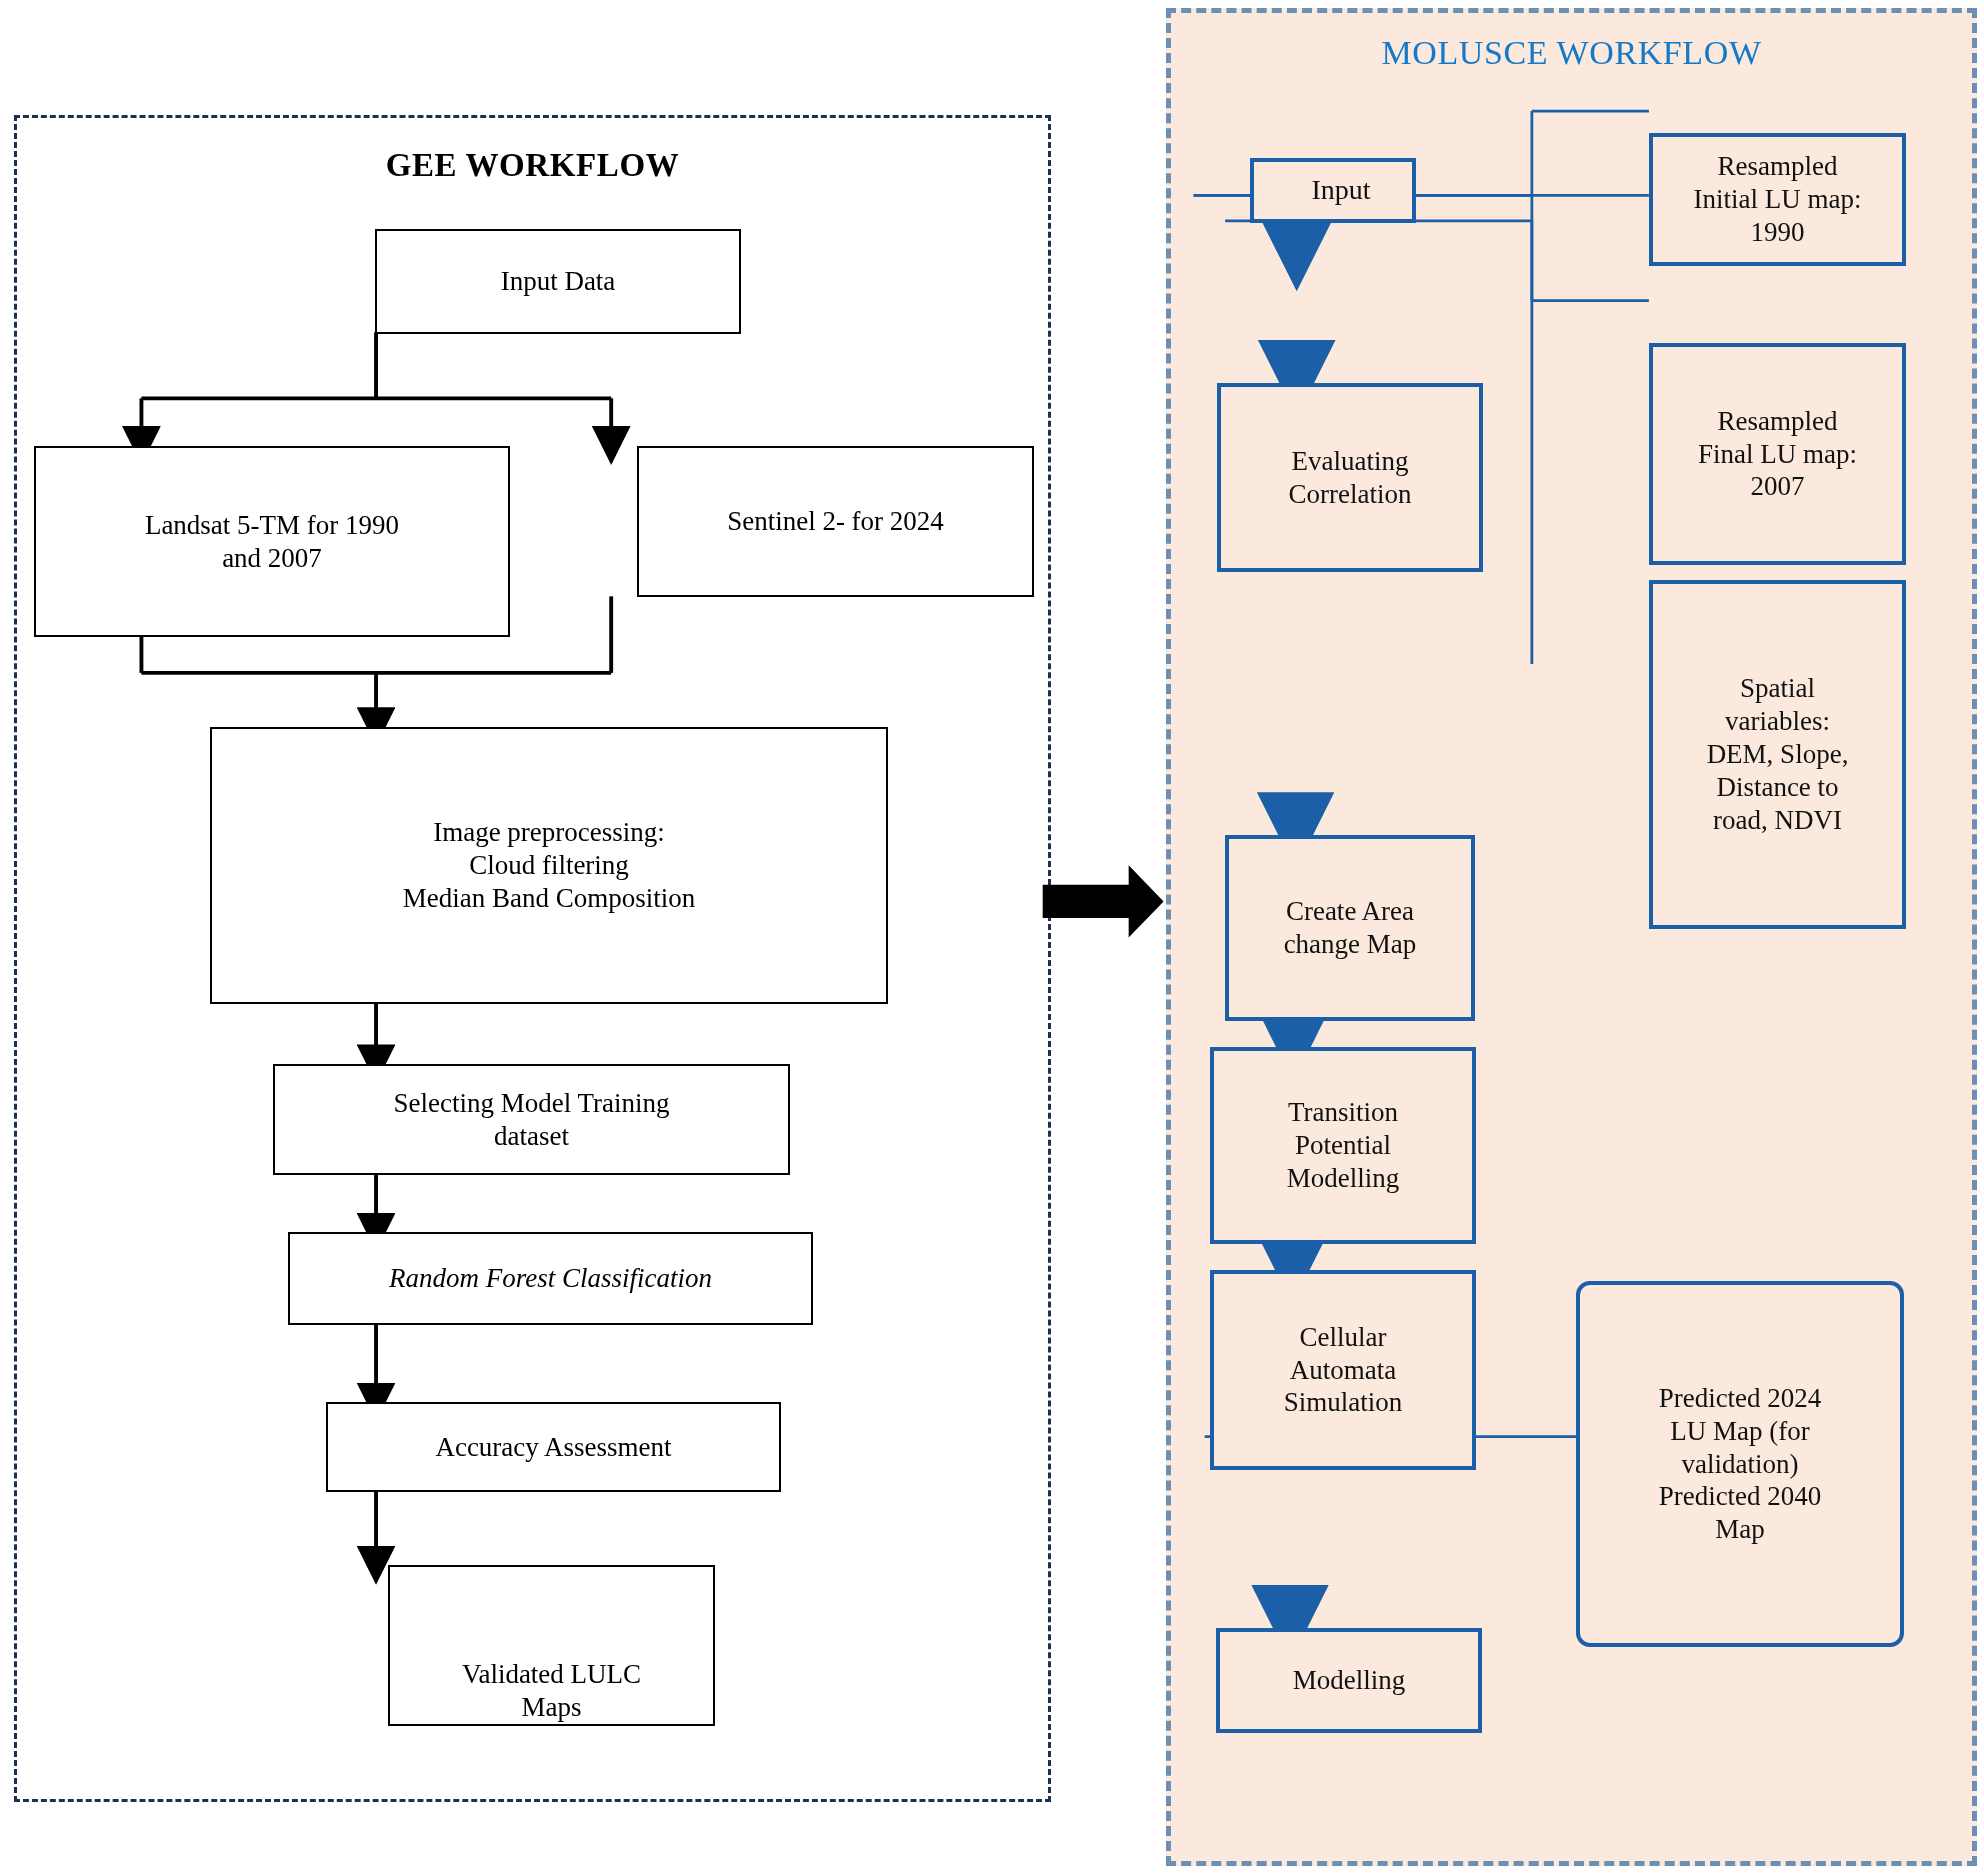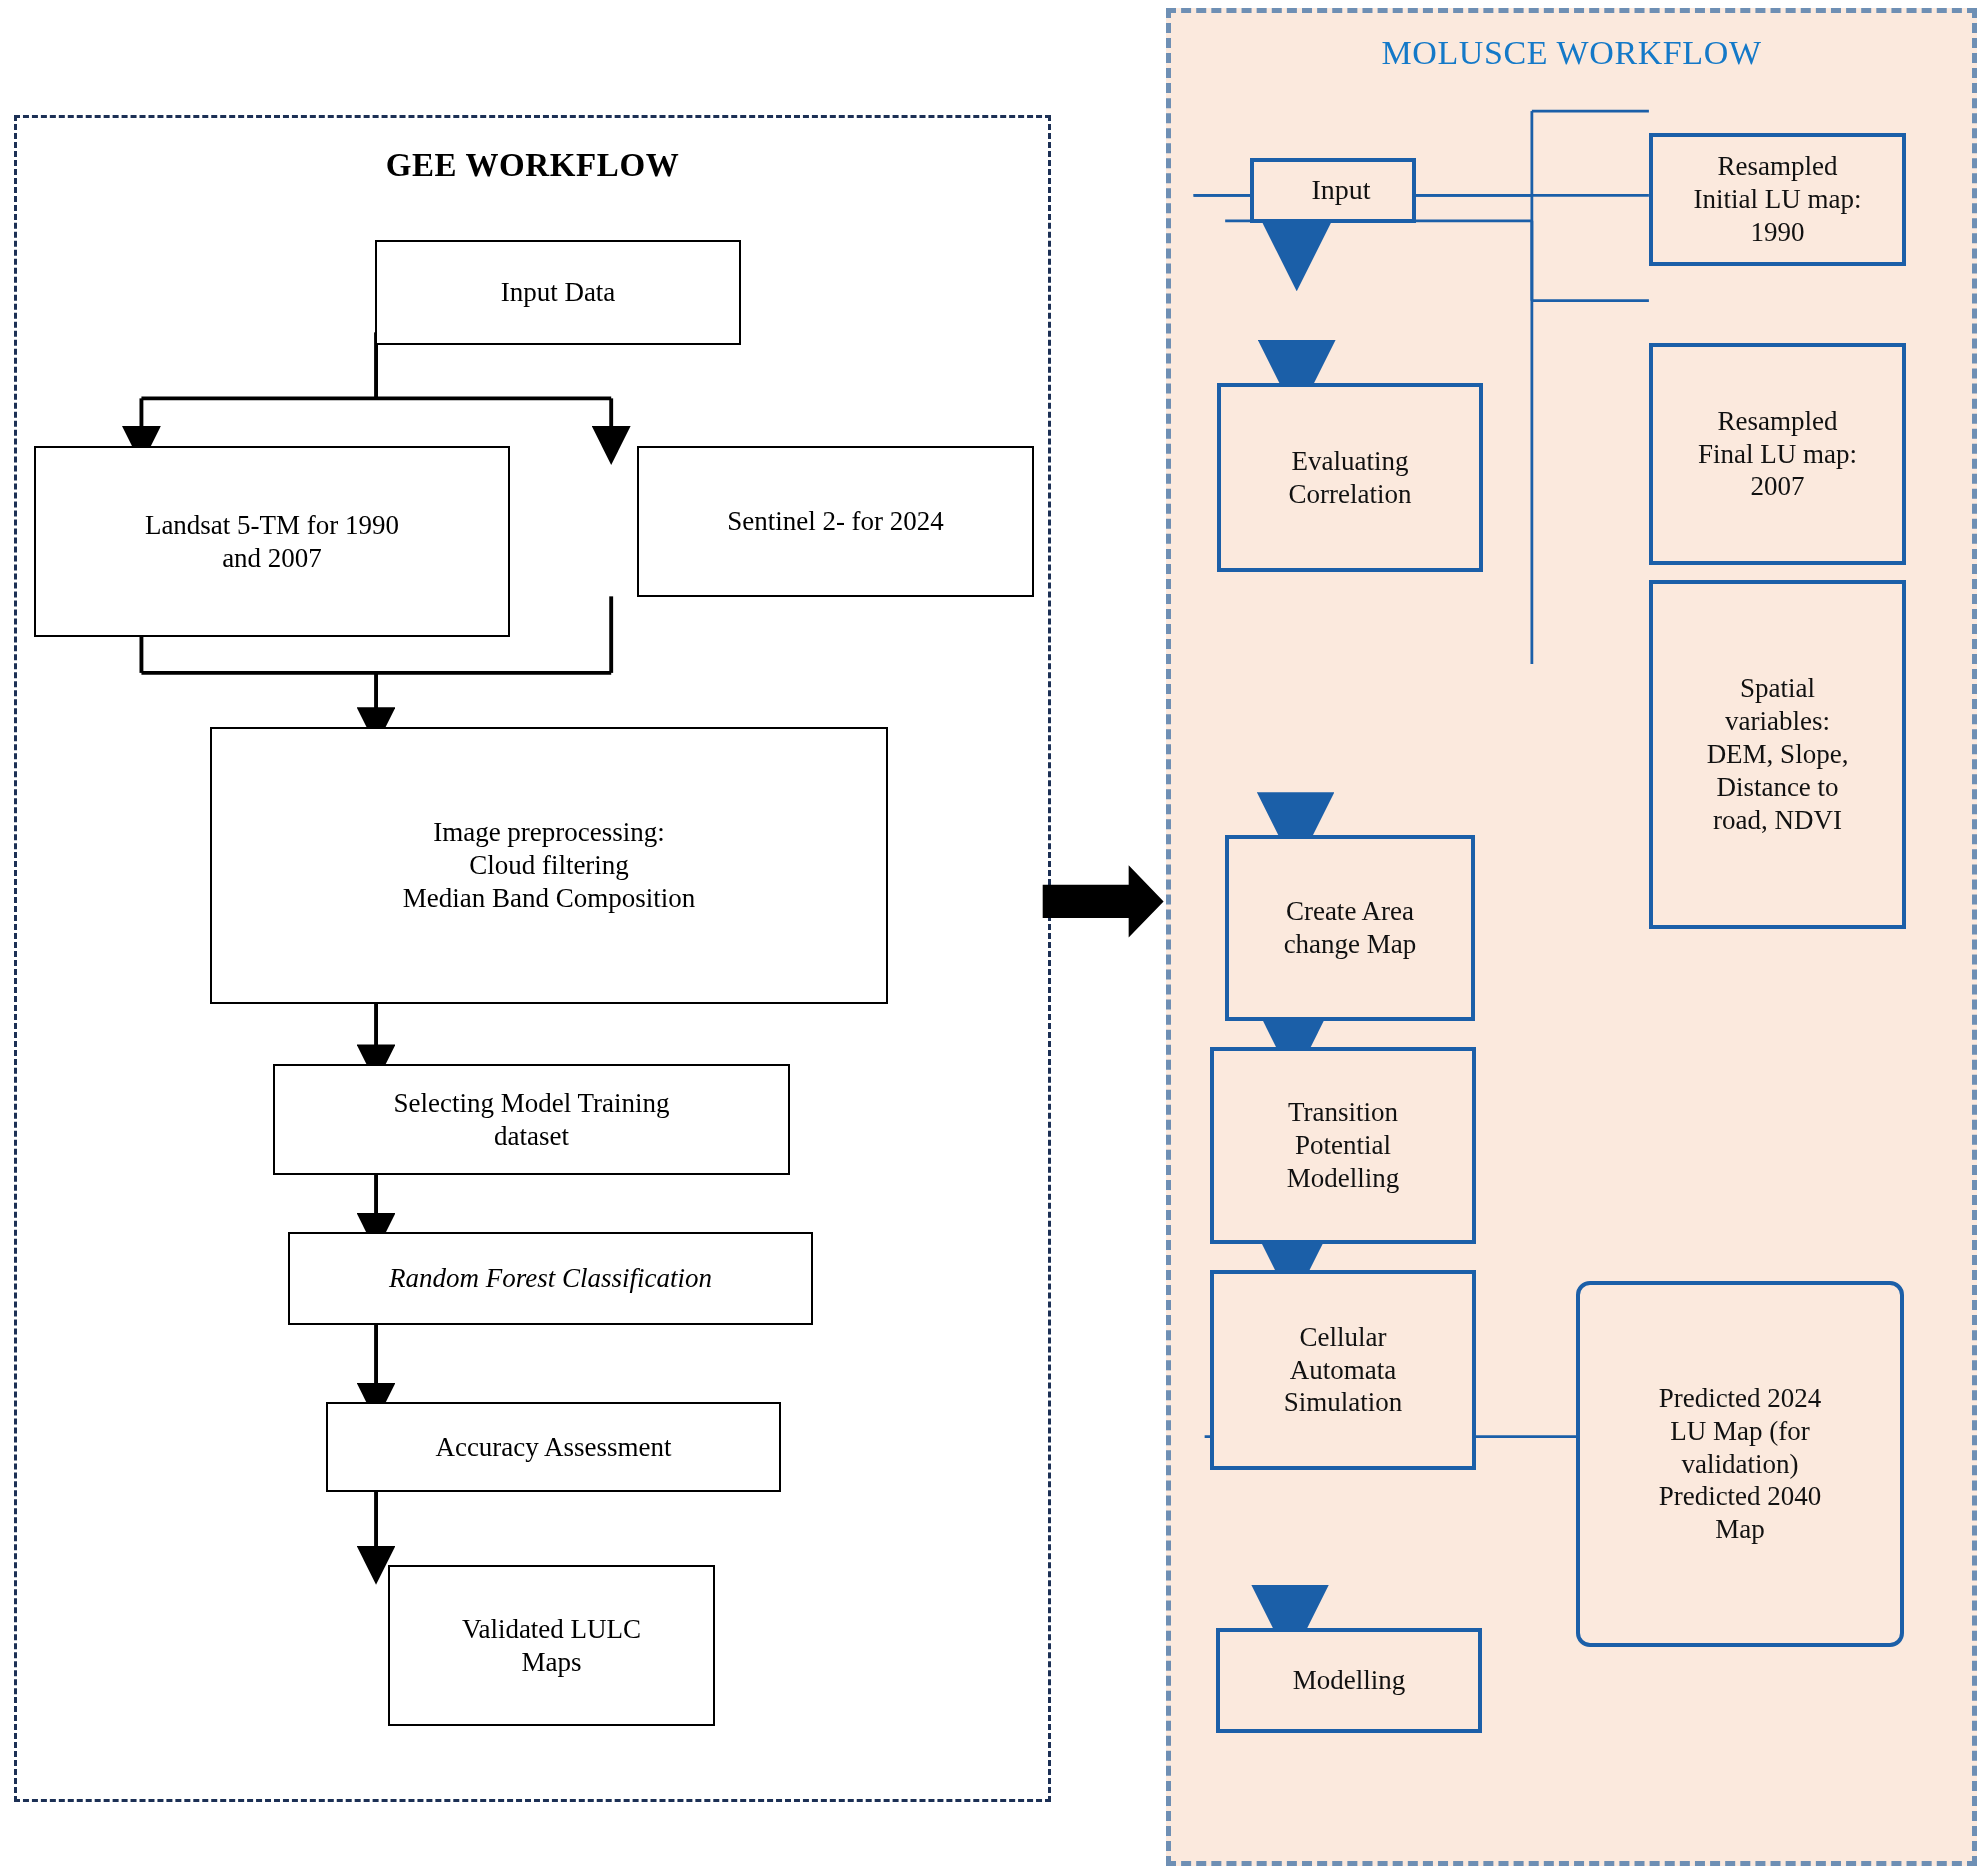--- a/index.html
+++ b/index.html
@@ -131,21 +131,21 @@
       <line x1="678" y1="1807" x2="678" y2="1918" marker-end="url(#arrBlack)"></line>
 
       <line x1="678" y1="2118" x2="678" y2="2222" marker-end="url(#arrBlack)"></line>
 
       <line x1="678" y1="2388" x2="678" y2="2528" marker-end="url(#arrBlack)"></line>
 
       <line x1="678" y1="2688" x2="678" y2="2822" marker-end="url(#arrBlack)"></line>
     </g>
   </svg>
 
-  <div class="node gee" id="n-input-data" style="left:375px; top:240px; width:366px; height:105px;">
+  <div class="node gee" id="n-input-data" style="left:375px; top:229px; width:366px; height:105px;">
     <span class="txt">Input Data</span>
   </div>
 
   <div class="node gee" id="n-landsat" style="left:34px; top:446px; width:476px; height:191px;">
     <span class="txt">Landsat 5-TM for 1990
 and   2007</span>
   </div>
 
   <div class="node gee" id="n-sentinel" style="left:637px; top:446px; width:397px; height:151px;">
     <span class="txt">Sentinel 2- for 2024</span>
@@ -163,21 +163,21 @@
   </div>
 
   <div class="node gee" id="n-random-forest" style="left:288px; top:1232px; width:525px; height:93px;font-style:italic;">
     <span class="txt">Random Forest Classification</span>
   </div>
 
   <div class="node gee" id="n-accuracy" style="left:326px; top:1402px; width:455px; height:90px;">
     <span class="txt">Accuracy Assessment</span>
   </div>
 
-  <div class="node gee" id="n-lulc" style="left:388px; top:1565px; width:327px; height:161px;">
+  <div class="node gee" id="n-lulc" style="left:388px; top:1565px; width:327px; height:161px;align-items:flex-end;">
     <span class="txt">Validated LULC
 Maps</span>
   </div>
 
   <svg class="wires" xmlns="http://www.w3.org/2000/svg" viewBox="0 0 3579 3382" width="1985" height="1876">
     <polygon points="1880,1595 2035,1595 2035,1560 2098,1625 2035,1690 2035,1655 1880,1655" fill="#000000"></polygon>
   </svg>
 
   <div class="panel" id="molusce-panel"></div>
 

